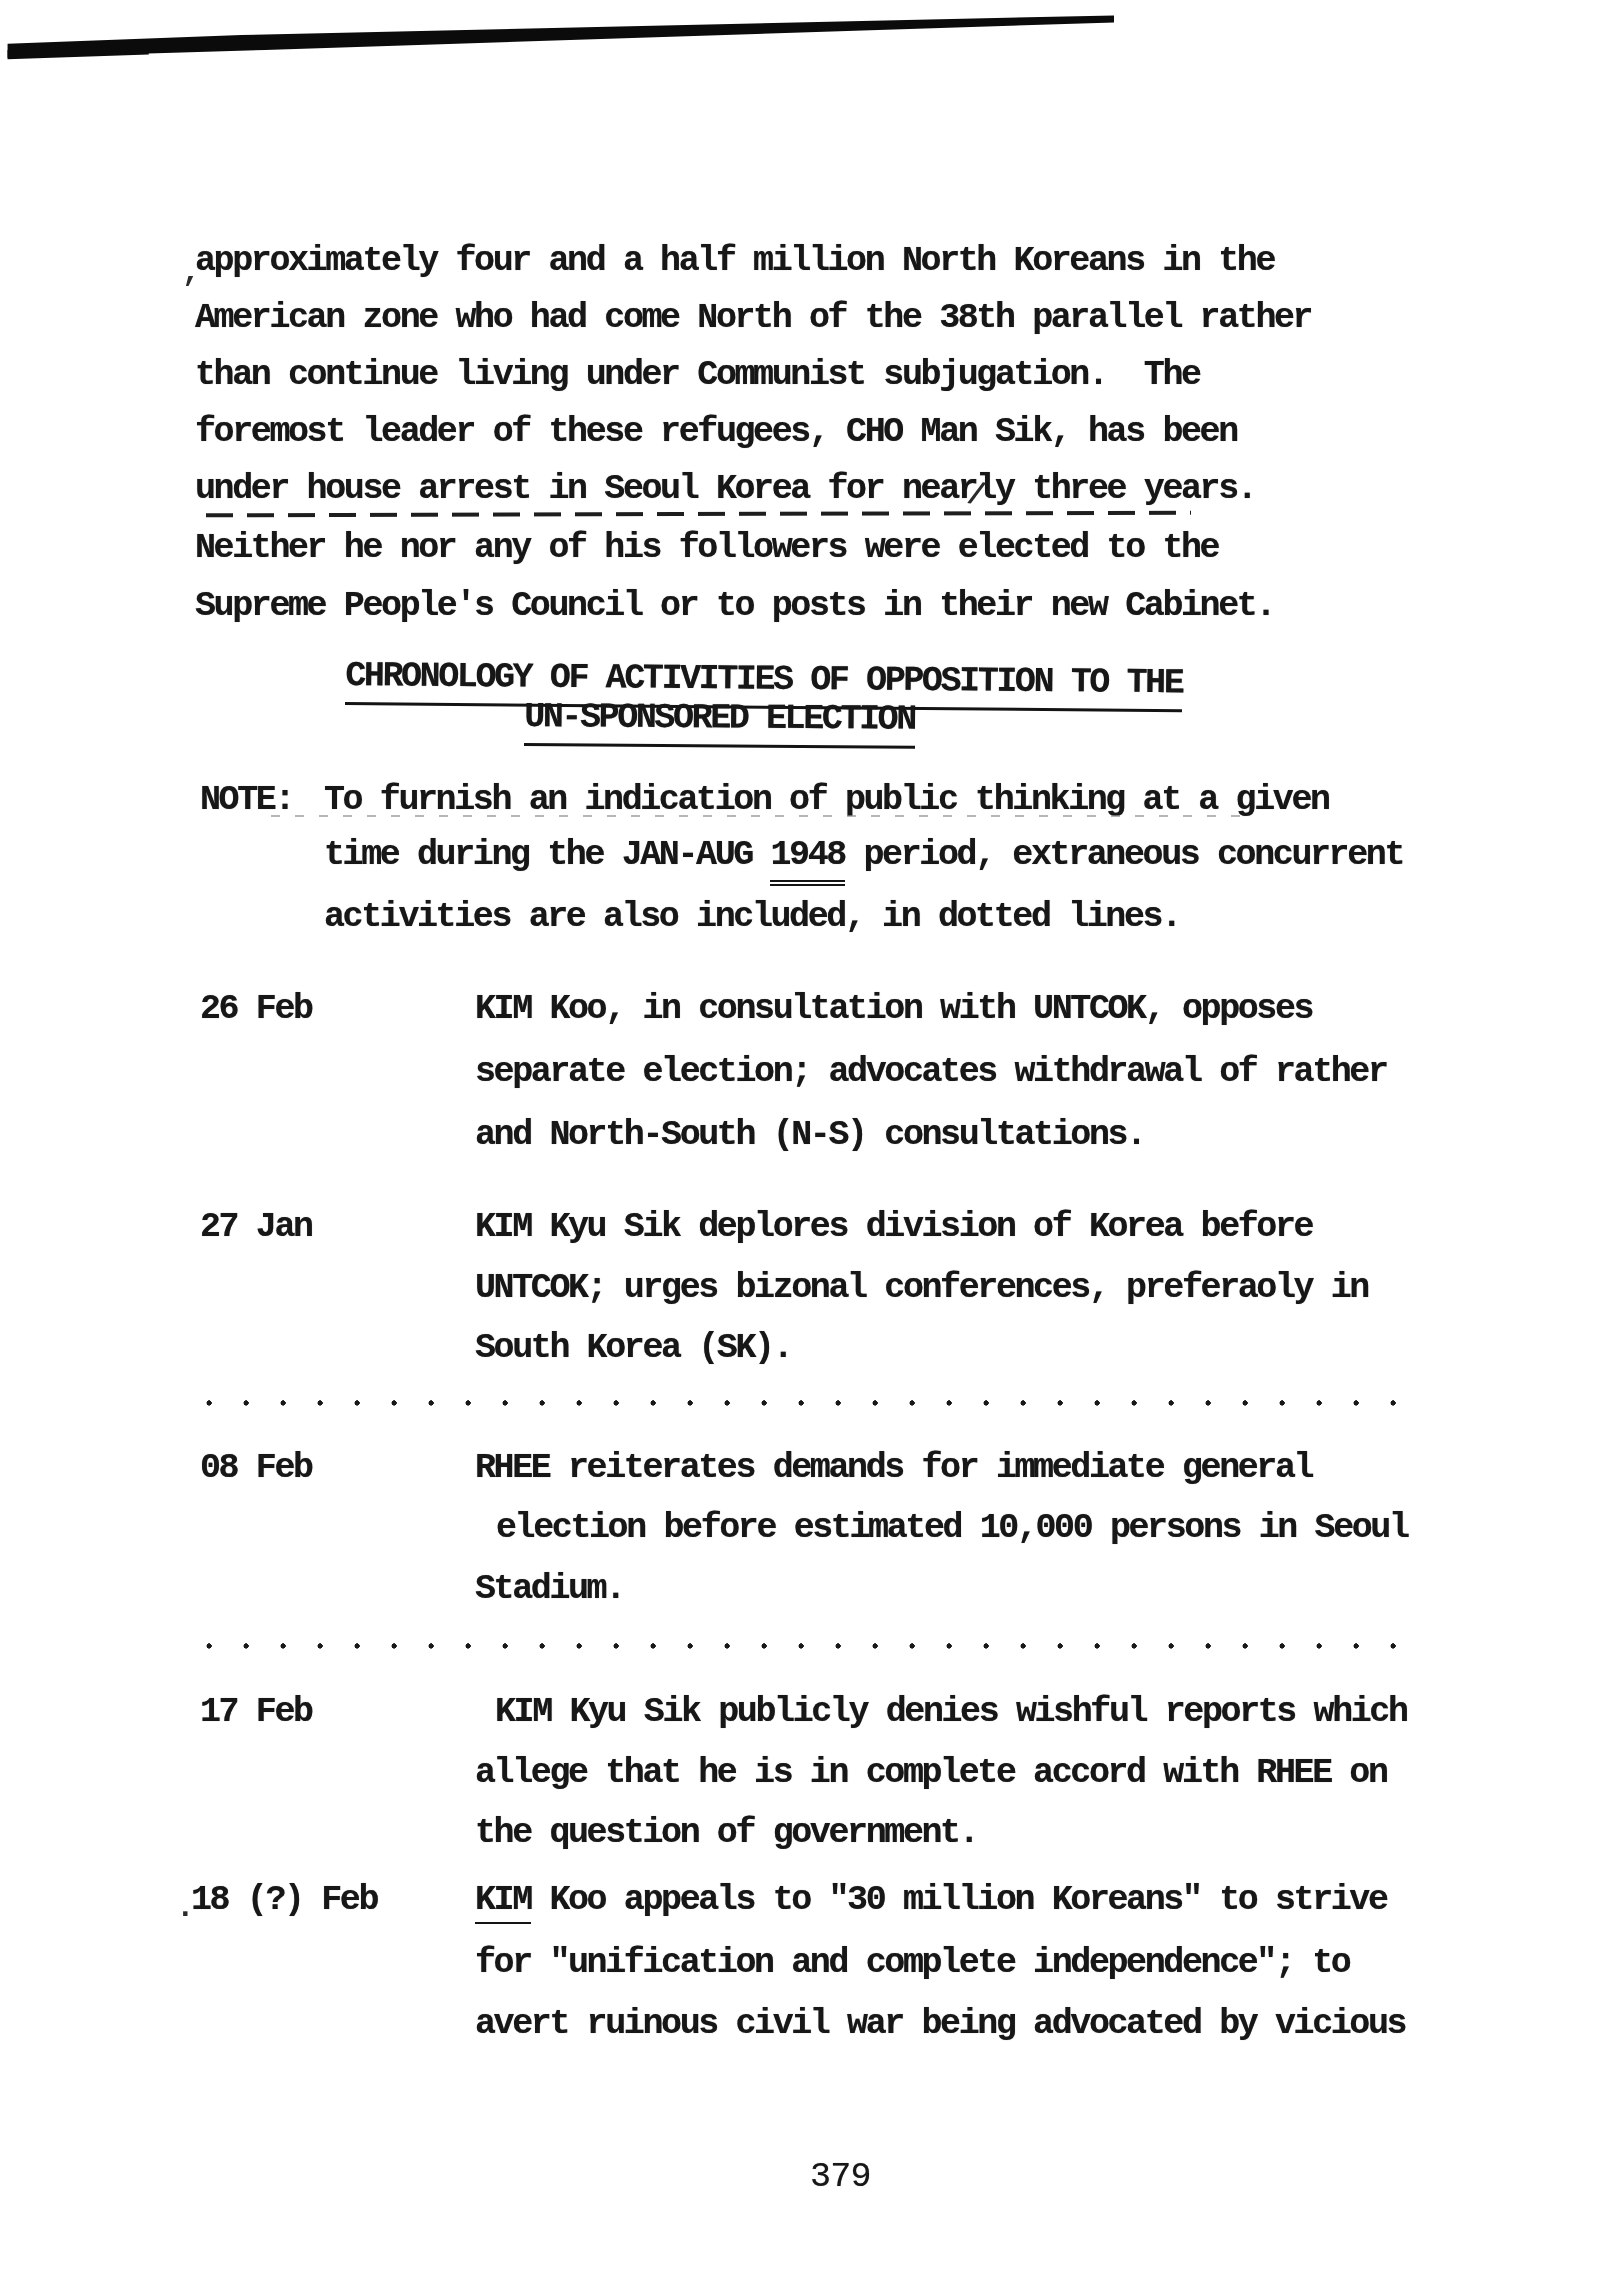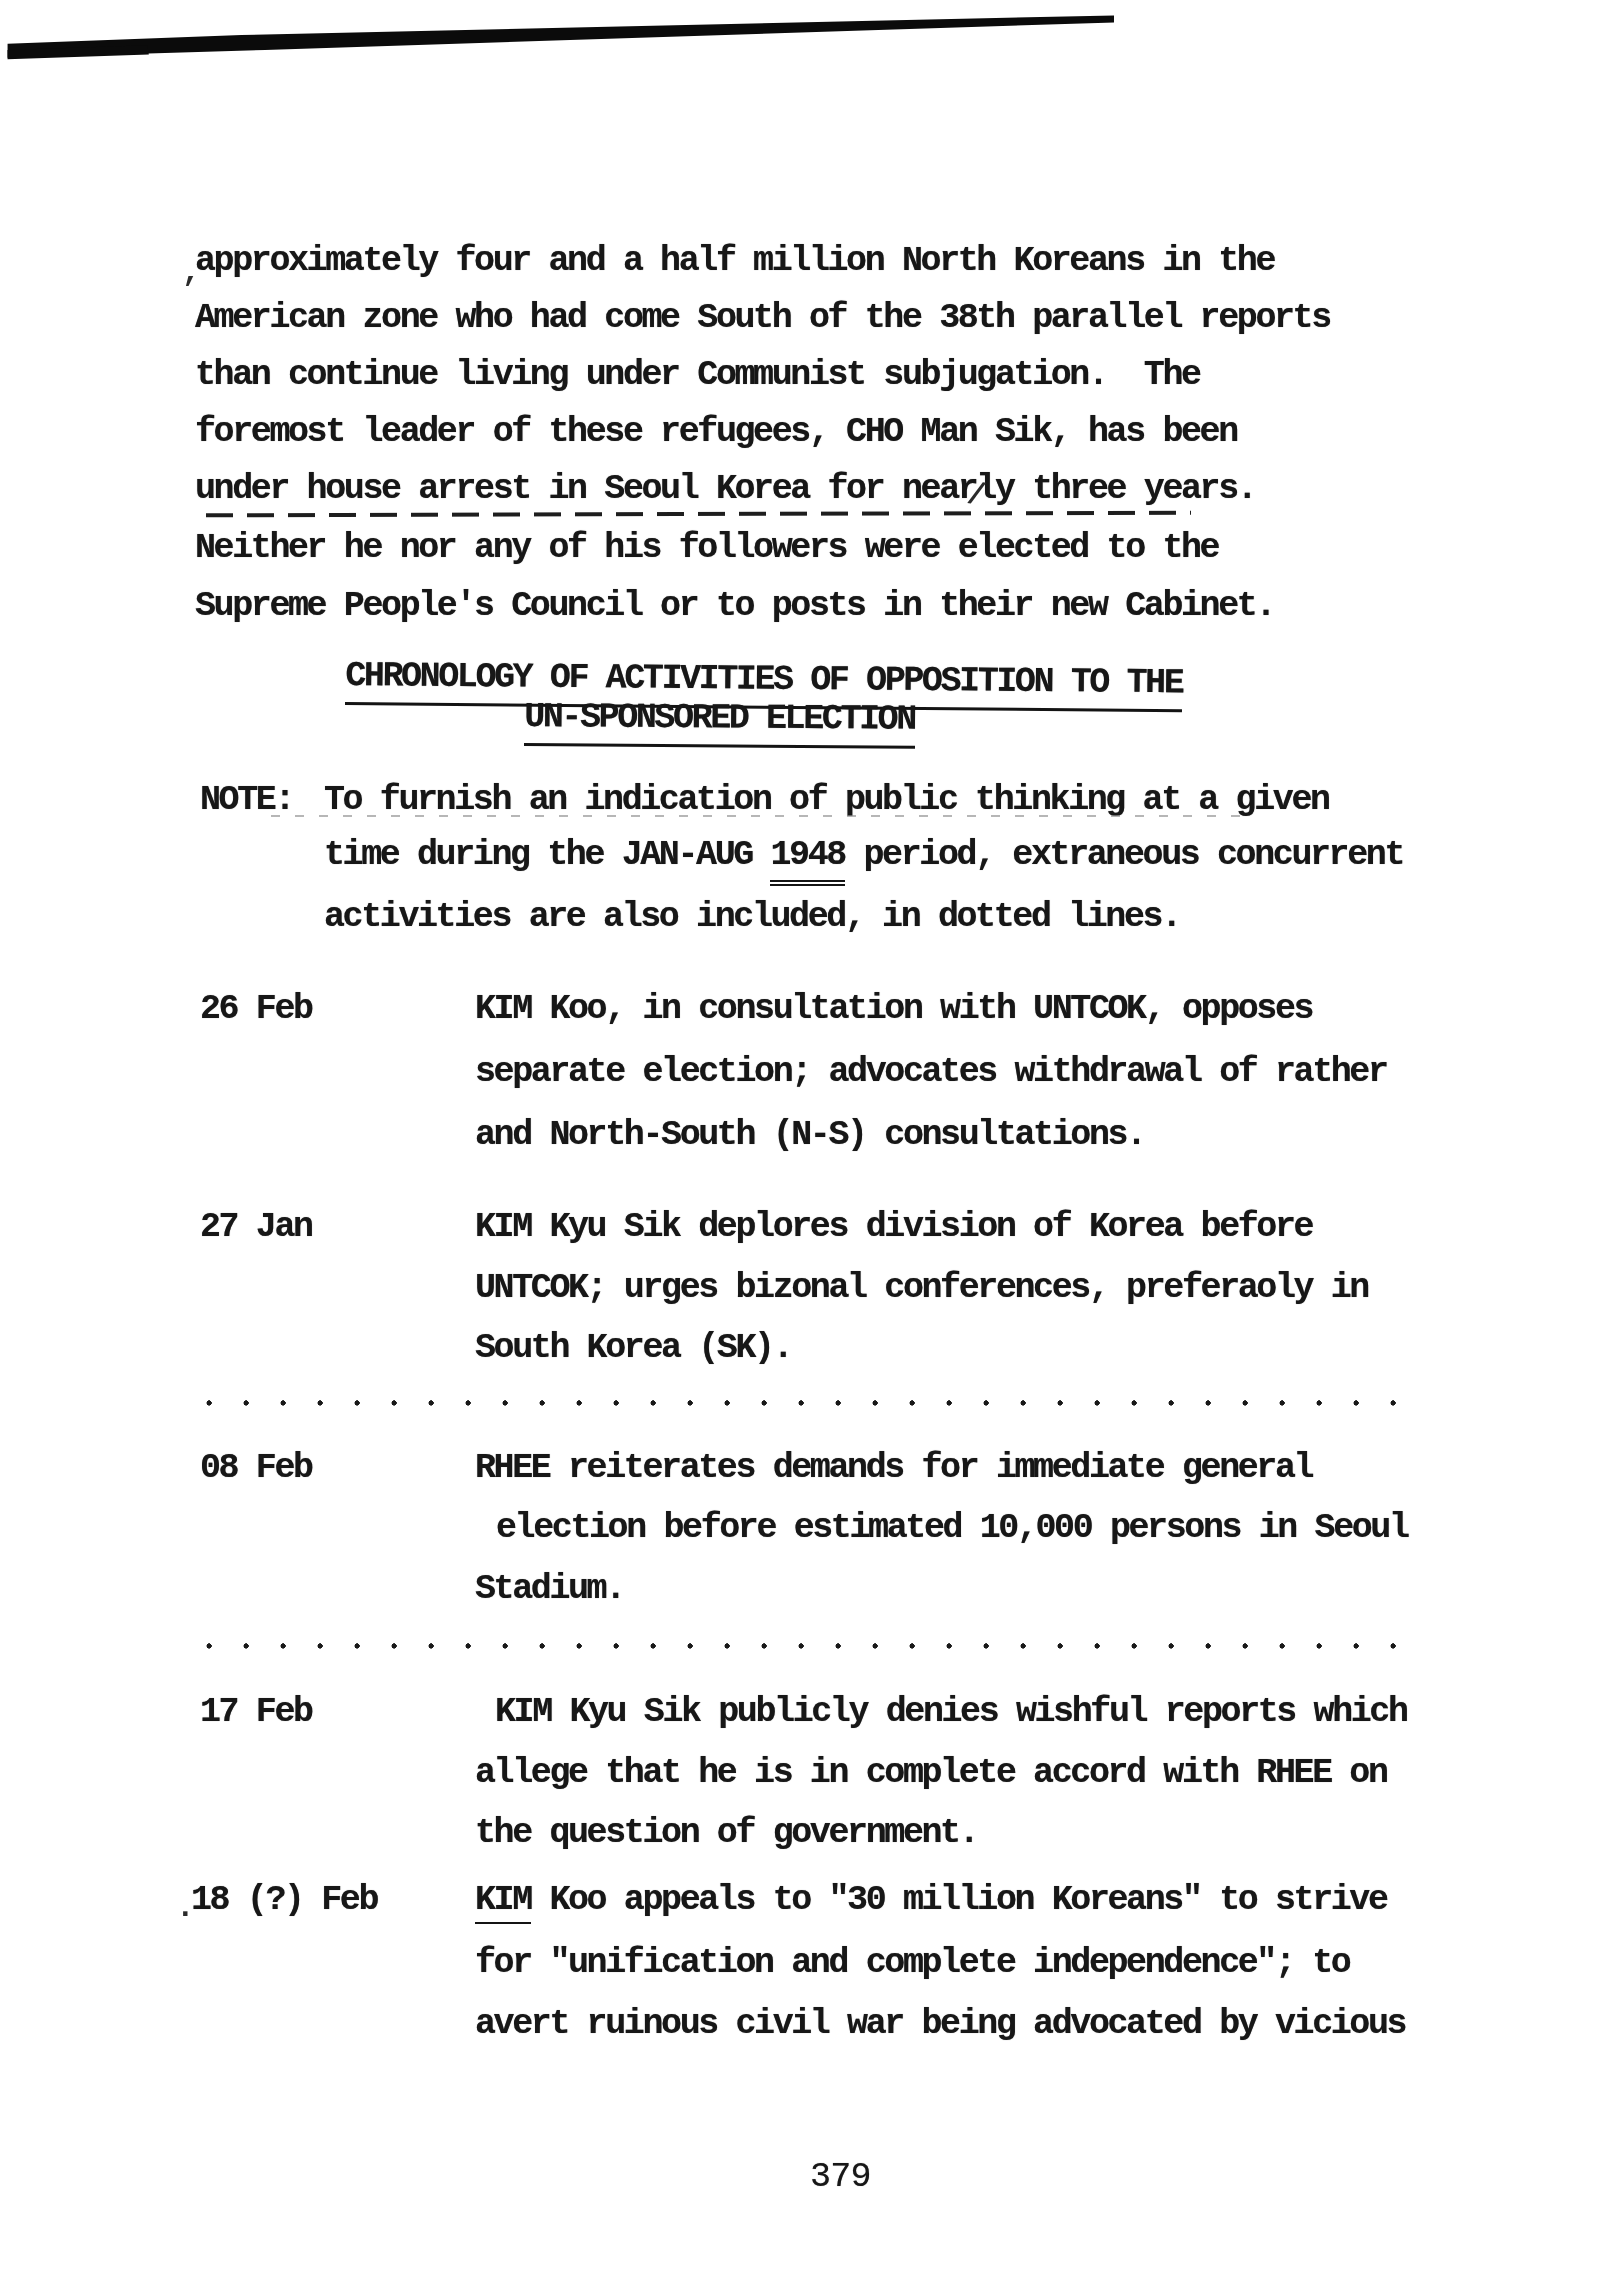--- a/index.html
+++ b/index.html
@@ -70,21 +70,21 @@
 
 <div id="page">
 
   <svg class="topbar-svg" width="1108" height="63" viewBox="0 0 1412 80">
     <polygon points="2,44 300,33 1412,8 1412,17 330,52 2,62" fill="#0b0b0b"></polygon>
     <polygon points="2,52 180,46 182,58 2,64" fill="#0b0b0b"></polygon>
   </svg>
 
   <span class="artifact" style="left:182px; top:256px;">,</span>
   <div class="tl" style="left:195px; top:241px;">approximately four and a half million North Koreans in the</div>
-  <div class="tl" style="left:195px; top:298px;">American zone who had come South of the 38th parallel reports</div>
+  <div class="tl" style="left:195px; top:298px;">American zone who had come North of the 38th parallel rather</div>
   <div class="tl" style="left:195px; top:355px;">than continue living under Communist subjugation.  The</div>
   <div class="tl" style="left:195px; top:412px;">foremost leader of these refugees, CHO Man Sik, has been</div>
   <div class="tl" style="left:195px; top:469px;">under house arrest in Seoul Korea for nearly three years.</div>
 
   <span class="artifact" style="left:967px; top:480px; transform:rotate(8deg);">/</span>
   <div class="dash-rule" style="left:206px; top:512px; width:985px;"></div>
 
   <div class="tl" style="left:195px; top:586px;">Supreme People's Council or to posts in their new Cabinet.</div>
   <div class="tl" style="left:195px; top:528px;">Neither he nor any of his followers were elected to the</div>
 

